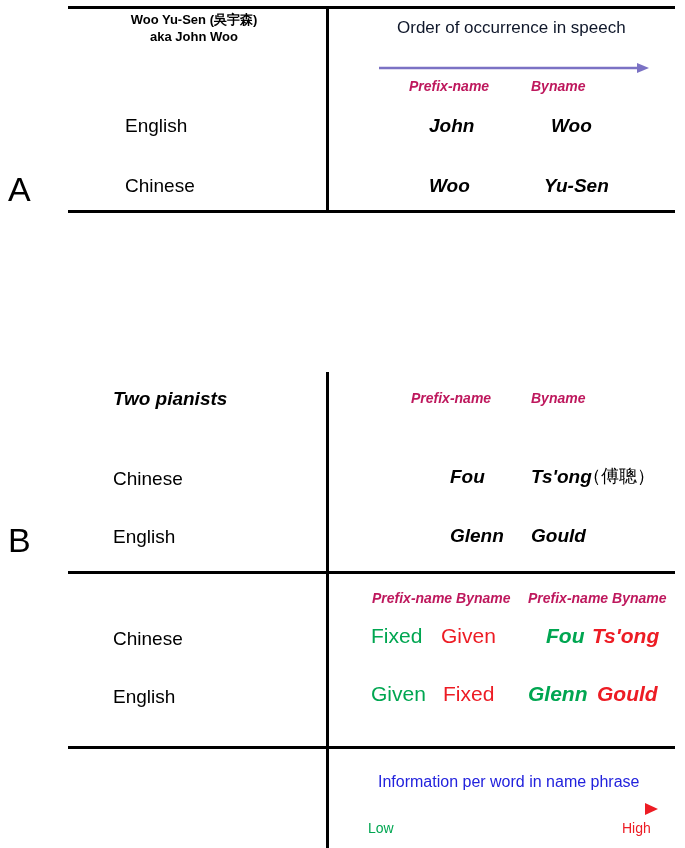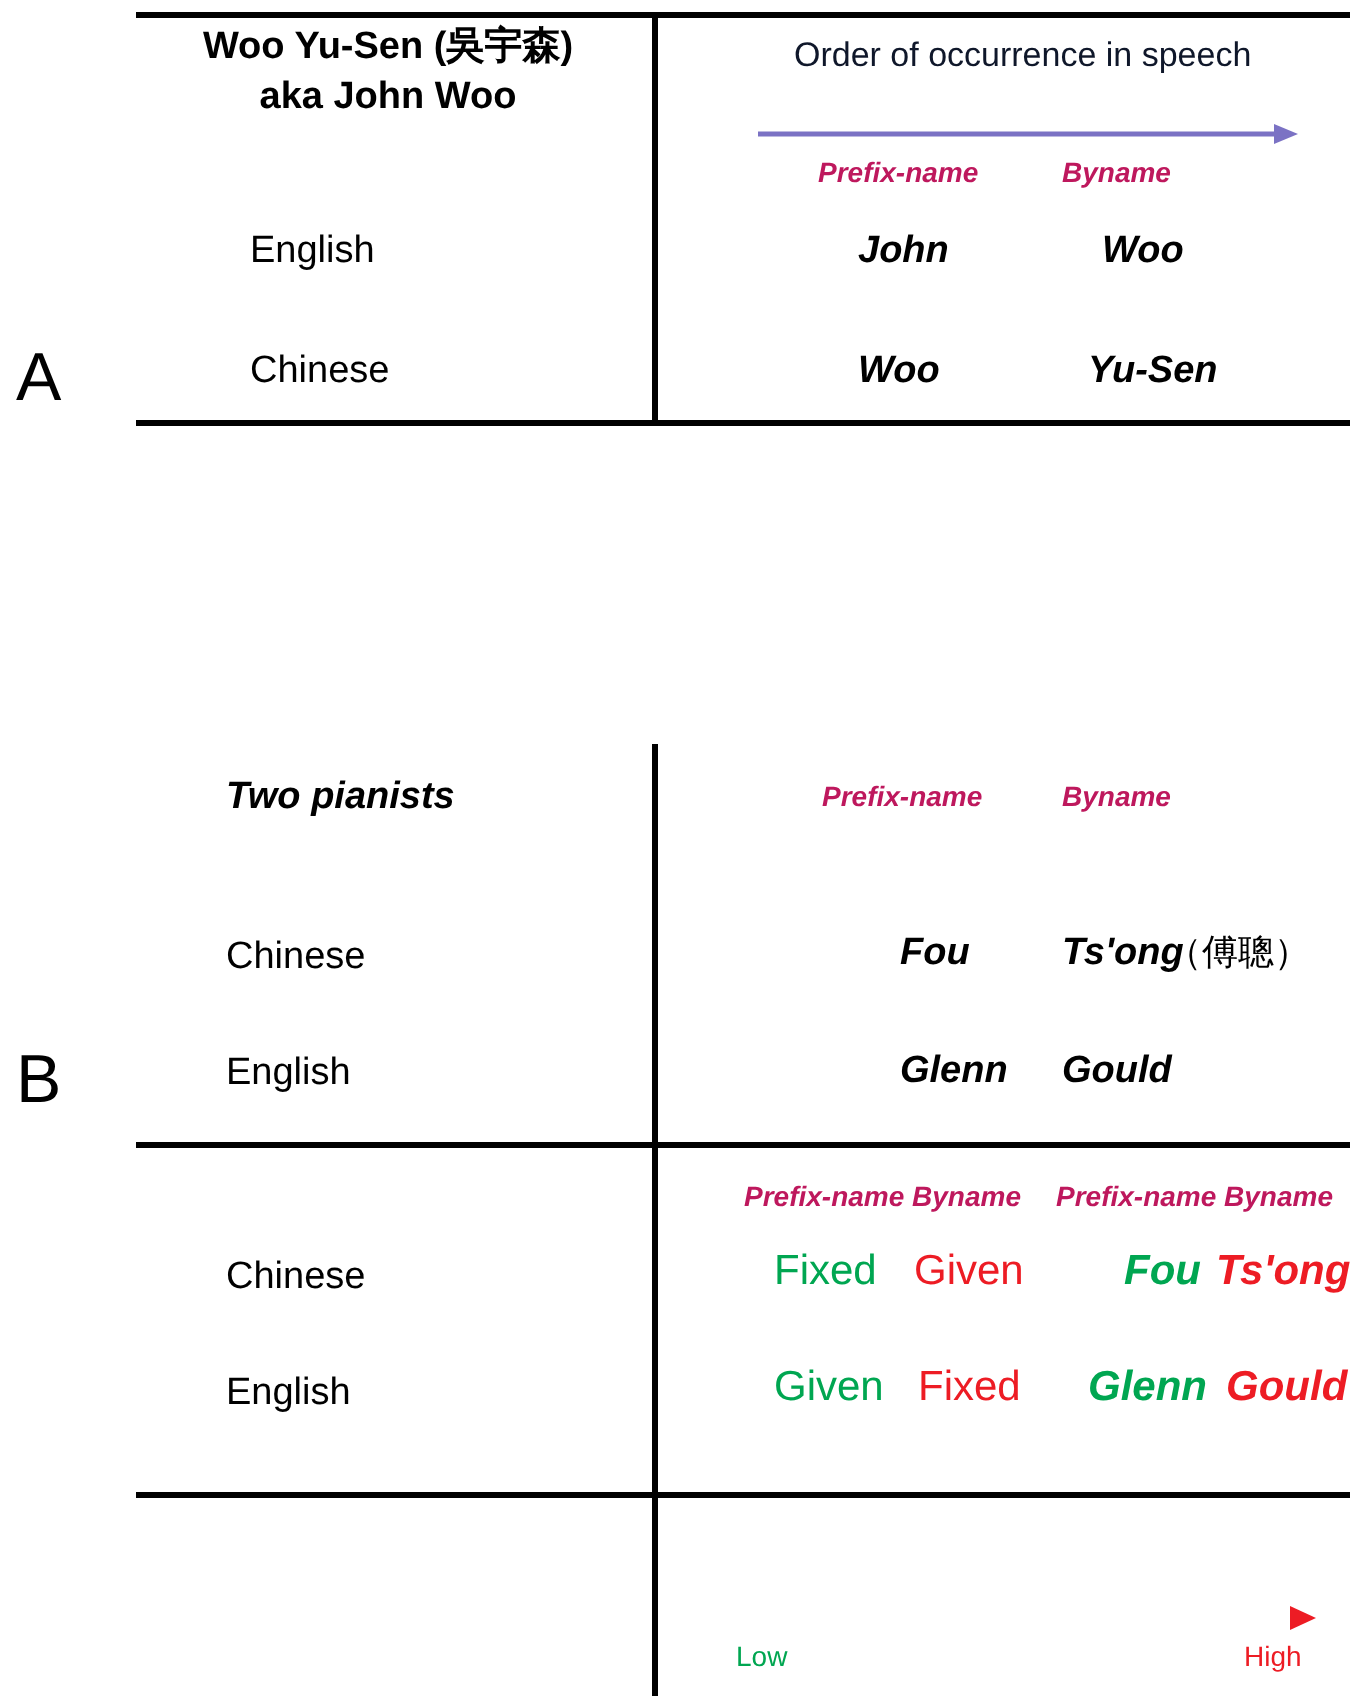--- a/index.html
+++ b/index.html
@@ -50,21 +50,21 @@
     line-height: 1.15;
     white-space: nowrap;
   }
   .bold { font-weight: bold; margin-left: 20px; }
   .italic { font-style: italic; }
   .bolditalic { font-weight: bold; font-style: italic; }
 
   .title-block {
     position: absolute;
     text-align: center;
-    font-size: 19px;
+    font-size: 13px;
     line-height: 1.3;
     font-weight: bold;
   }
   .title-block .sub {
     font-weight: bold;
     font-style: italic;
   }
   .purple-head {
     position: absolute;
     color: #be185d;
@@ -94,21 +94,20 @@
   }
   .lowhigh {
     position: absolute;
     font-size: 14px;
     white-space: nowrap;
   }
   .big-item {
     position: absolute;
     font-size: 21px;
     white-space: nowrap;
-    margin-left: 16px;
   }
   .chinese-extra {
     font-style: normal;
     font-size: 18px;
   }
 </style>
 </head>
 <body>
 
 <div class="panel" id="panel-a">
@@ -179,20 +178,21 @@
   <div class="big-item red" style="left:441px; top:256px;">Given</div>
   <div class="big-item green bolditalic" style="left:546px; top:256px;">Fou</div>
   <div class="big-item red bolditalic" style="left:592px; top:256px;">Ts'ong</div>
 
   <div class="cell" style="left:113px; top:318px;">English</div>
   <div class="big-item green" style="left:371px; top:314px;">Given</div>
   <div class="big-item red" style="left:443px; top:314px;">Fixed</div>
   <div class="big-item green bolditalic" style="left:528px; top:314px;">Glenn</div>
   <div class="big-item red bolditalic" style="left:597px; top:314px;">Gould</div>
 
+  <div class="info-label" style="left:378px; top:405px;">Information per word in name phrase</div>
 
   <div class="arrow-purple" style="left:368px; top:434px; width:290px; height:14px;">
     <svg width="290" height="14" viewBox="0 0 290 14">
       <defs>
         <linearGradient id="gr" x1="0" y1="0" x2="1" y2="0">
           <stop offset="0%" stop-color="#00a651"></stop>
           <stop offset="52%" stop-color="#00a651"></stop>
           <stop offset="56%" stop-color="#ed1c24"></stop>
           <stop offset="100%" stop-color="#ed1c24"></stop>
         </linearGradient>

